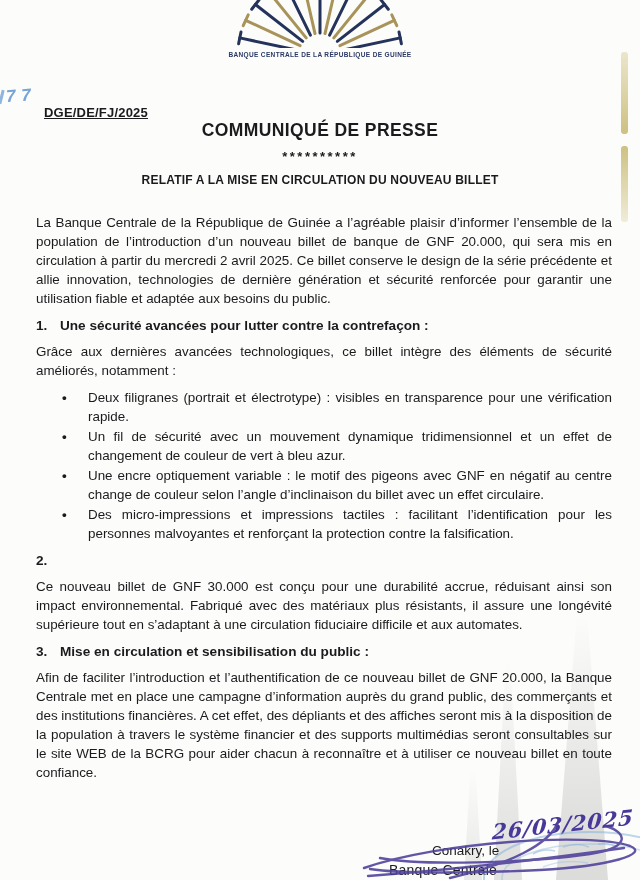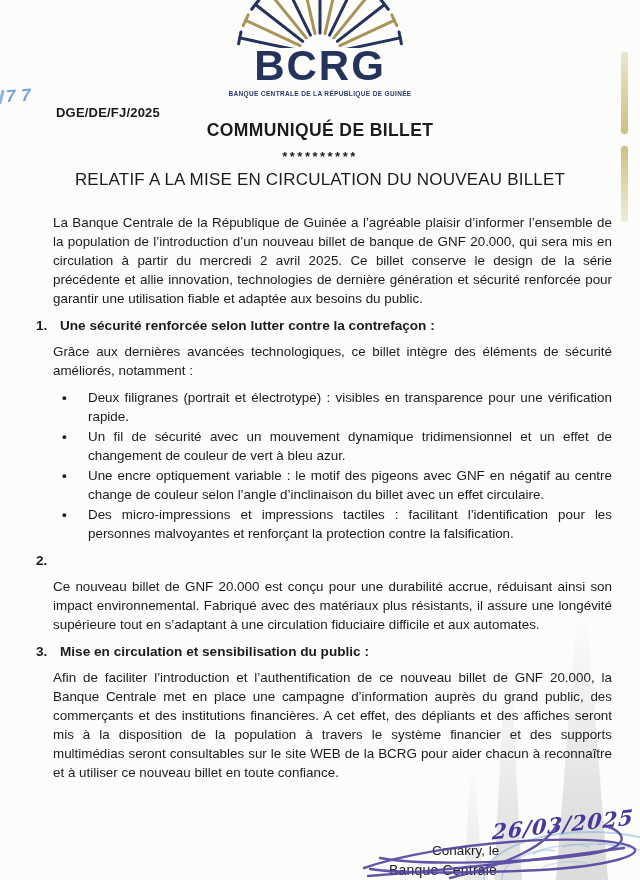--- a/index.html
+++ b/index.html
@@ -9,27 +9,27 @@
     font-family:"Liberation Sans", sans-serif; color:#1b1b1e;
   }
   
   .logo { position:absolute; top:0; left:0; right:0; text-align:center; }
   .fan { display:block; margin:0 auto; }
   .logo-acronym { font-size:42px; font-weight:bold; color:#25335c; letter-spacing:2px; line-height:1; margin-top:-3px; }
   .logo-sub { font-size:6.5px; font-weight:bold; color:#2a3a66; letter-spacing:0.35px; margin-top:3px; }
   
   .annot { position:absolute; left:6px; top:86px; color:#74a4d8; font-size:17px; font-weight:bold; font-style:italic; letter-spacing:6px; transform:rotate(-4deg); }
   .annot-sliver { position:absolute; left:0; top:90px; width:3px; height:14px; background:#8fb4dd; transform:rotate(14deg); }
-  .ref { position:absolute; left:56px; top:105px; font-size:13px; font-weight:600; letter-spacing:0.2px; }
+  .ref { position:absolute; left:44px; top:105px; font-size:13px; font-weight:600; letter-spacing:0.2px;text-decoration:underline; }
   .doc-type { position:absolute; top:120px; left:0; right:0; text-align:center; font-size:17.5px; font-weight:bold; letter-spacing:0.4px; }
   .stars { position:absolute; top:149px; left:0; right:0; text-align:center; font-weight:bold; font-size:13px; letter-spacing:2.5px; }
-  .subject { position:absolute; top:172px; left:0; right:0; text-align:center; font-size:17px; font-weight:normal; line-height:16.5px; letter-spacing:0.2px; }
+  .subject { position:absolute; top:172px; left:0; right:0; text-align:center; font-size:12px; font-weight:bold; line-height:16.5px; letter-spacing:0.2px; }
   
   .content { position:absolute; top:213px; left:36px; width:576px; font-size:13.4px; line-height:19px; text-align:justify; }
-  .content p { margin:0 0 8px 17px; }
+  .content p { margin:0 0 8px 0; }
   .sec-head { display:flex; font-weight:bold; font-size:13.6px; margin:8px 0 7px 0; text-align:left; }
   .sec-head .num { width:24px; flex:none; }
   .bullets { margin:1px 0 6px 0; }
   .bullet { display:flex; padding-left:26px; margin-bottom:1px; }
   .bullet .dot { width:26px; flex:none; font-weight:bold; }
   .bullet .txt { flex:1; text-align:justify; }
   
   .place { position:absolute; left:432px; top:843px; font-size:13.5px; }
   .signatory { position:absolute; left:389px; top:862px; font-size:14px; font-weight:normal; letter-spacing:0.2px; }
   .hand-date {
@@ -83,40 +83,39 @@
         <line x1="99.6" y1="35.2" x2="125.9" y2="-18.7" stroke="#25335c" stroke-width="3"></line>
         <line x1="103.8" y1="37.9" x2="141.6" y2="-8.7" stroke="#a8945a" stroke-width="3"></line>
         <line x1="107.3" y1="41.4" x2="154.6" y2="4.5" stroke="#25335c" stroke-width="3"></line>
         <line x1="158.3" y1="9.2" x2="150.9" y2="-0.2" stroke="#25335c" stroke-width="3"></line>
         <line x1="109.9" y1="45.7" x2="164.3" y2="20.3" stroke="#a8945a" stroke-width="3"></line>
         <line x1="166.8" y1="25.7" x2="161.8" y2="14.9" stroke="#a8945a" stroke-width="3"></line>
         <line x1="111.5" y1="50.4" x2="170.2" y2="37.9" stroke="#25335c" stroke-width="3"></line>
         <line x1="171.4" y1="43.8" x2="169.0" y2="32.0" stroke="#25335c" stroke-width="3"></line>
       </g>
     </svg>
-    <div class="logo-acronym">BCRG</div>
     <div class="logo-sub">BANQUE CENTRALE DE LA RÉPUBLIQUE DE GUINÉE</div>
   </div>
 
   <div class="annot-sliver"></div>
   <div class="annot">77</div>
   <div class="ref">DGE/DE/FJ/2025</div>
 
-  <div class="doc-type">COMMUNIQUÉ DE BILLET</div>
+  <div class="doc-type">COMMUNIQUÉ DE PRESSE</div>
   <div class="stars">**********</div>
   <div class="subject">
     <div>RELATIF A LA MISE EN CIRCULATION DU NOUVEAU BILLET</div>
   </div>
 
   <div class="content">
     <p>La Banque Centrale de la République de Guinée a l’agréable plaisir d’informer l’ensemble de la population de l’introduction d’un nouveau billet de banque de GNF 20.000, qui sera mis en circulation à partir du mercredi 2 avril 2025. Ce billet conserve le design de la série précédente et allie innovation, technologies de dernière génération et sécurité renforcée pour garantir une utilisation fiable et adaptée aux besoins du public.</p>
 
     <div class="sec-head">
       <span class="num">1.</span>
-      <span>Une sécurité renforcée selon lutter contre la contrefaçon :</span>
+      <span>Une sécurité avancées pour lutter contre la contrefaçon :</span>
     </div>
     <p>Grâce aux dernières avancées technologiques, ce billet intègre des éléments de sécurité améliorés, notamment :</p>
     <div class="bullets">
       <div class="bullet">
         <span class="dot">•</span>
         <span class="txt">Deux filigranes (portrait et électrotype) : visibles en transparence pour une vérification rapide.</span>
       </div>
       <div class="bullet">
         <span class="dot">•</span>
         <span class="txt">Un fil de sécurité avec un mouvement dynamique tridimensionnel et un effet de changement de couleur de vert à bleu azur.</span>
@@ -127,21 +126,21 @@
       </div>
       <div class="bullet">
         <span class="dot">•</span>
         <span class="txt">Des micro-impressions et impressions tactiles : facilitant l’identification pour les personnes malvoyantes et renforçant la protection contre la falsification.</span>
       </div>
     </div>
 
     <div class="sec-head">
       <span class="num">2.</span>
     </div>
-    <p>Ce nouveau billet de GNF 20.000 est conçu pour une durabilité accrue, réduisant ainsi son impact environnemental. Fabriqué avec des matériaux plus résistants, il assure une longévité supérieure tout en s’adaptant à une circulation fiduciaire difficile et aux automates.</p>
+    <p>Ce nouveau billet de GNF 30.000 est conçu pour une durabilité accrue, réduisant ainsi son impact environnemental. Fabriqué avec des matériaux plus résistants, il assure une longévité supérieure tout en s’adaptant à une circulation fiduciaire difficile et aux automates.</p>
 
     <div class="sec-head">
       <span class="num">3.</span>
       <span>Mise en circulation et sensibilisation du public :</span>
     </div>
     <p>Afin de faciliter l’introduction et l’authentification de ce nouveau billet de GNF 20.000, la Banque Centrale met en place une campagne d’information auprès du grand public, des commerçants et des institutions financières. A cet effet, des dépliants et des affiches seront mis à la disposition de la population à travers le système financier et des supports multimédias seront consultables sur le site WEB de la BCRG pour aider chacun à reconnaître et à utiliser ce nouveau billet en toute confiance.</p>
 
   </div>
 
   <div class="place">Conakry, le</div>

